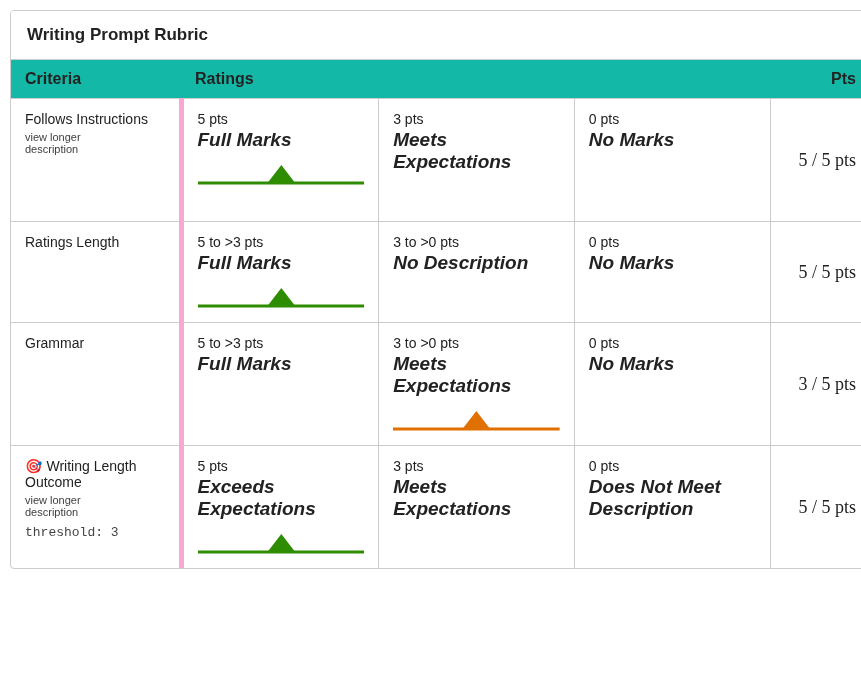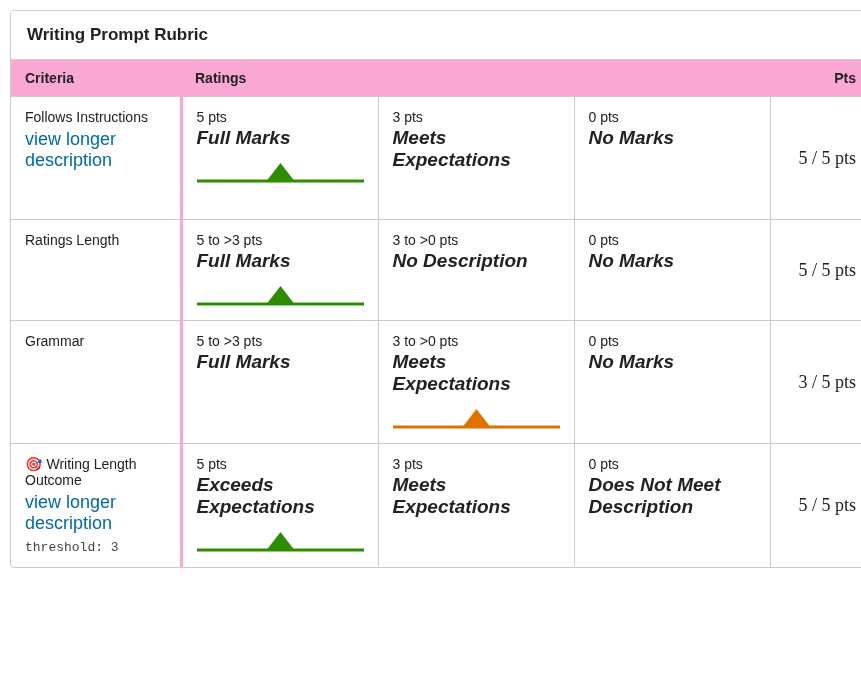--- a/index.html
+++ b/index.html
@@ -23,61 +23,61 @@
       border-bottom: 1px solid #ccc;
       background: #fff;
     }
     table {
       width: 100%;
       border-collapse: collapse;
     }
     thead tr th {
       padding: 10px 14px;
       font-weight: bold;
-      font-size: 14px;
+      font-size: 16px;
       text-align: left;
       border-bottom: 1px solid #ccc;
-      background: #f9a8d4;
+      background: #14b8a6;
     }
     th.col-criteria { width: 170px; }
     th.col-ratings { }
     th.col-pts { width: 100px; text-align: right; }
 
     tbody tr {
       border-bottom: 1px solid #ccc;
     }
     tbody tr:last-child {
       border-bottom: none;
     }
     td {
       padding: 12px 14px;
       vertical-align: top;
     }
     td.criteria-cell {
       width: 170px;
-      border-right: 3px solid #f9a8d4;
+      border-right: 5px solid #f9a8d4;
     }
     td.ratings-cell {
       padding: 0;
     }
     td.pts-cell {
       width: 100px;
       text-align: right;
       vertical-align: middle;
       font-size: 14px;
       border-left: 1px solid #ccc;
     }
     .criteria-name {
       font-size: 14px;
       color: #222;
       margin-bottom: 4px;
     }
     .view-longer {
-      color: #0369a1;
-      font-size: 18px;
+      color: #404040;
+      font-size: 11px;
       cursor: pointer;
       display: inline-block;
       margin-top: 4px;
     }
     .threshold {
       font-size: 13px;
       color: #444;
       margin-top: 6px;
       font-family: Liberation Mono, monospace;
     }

